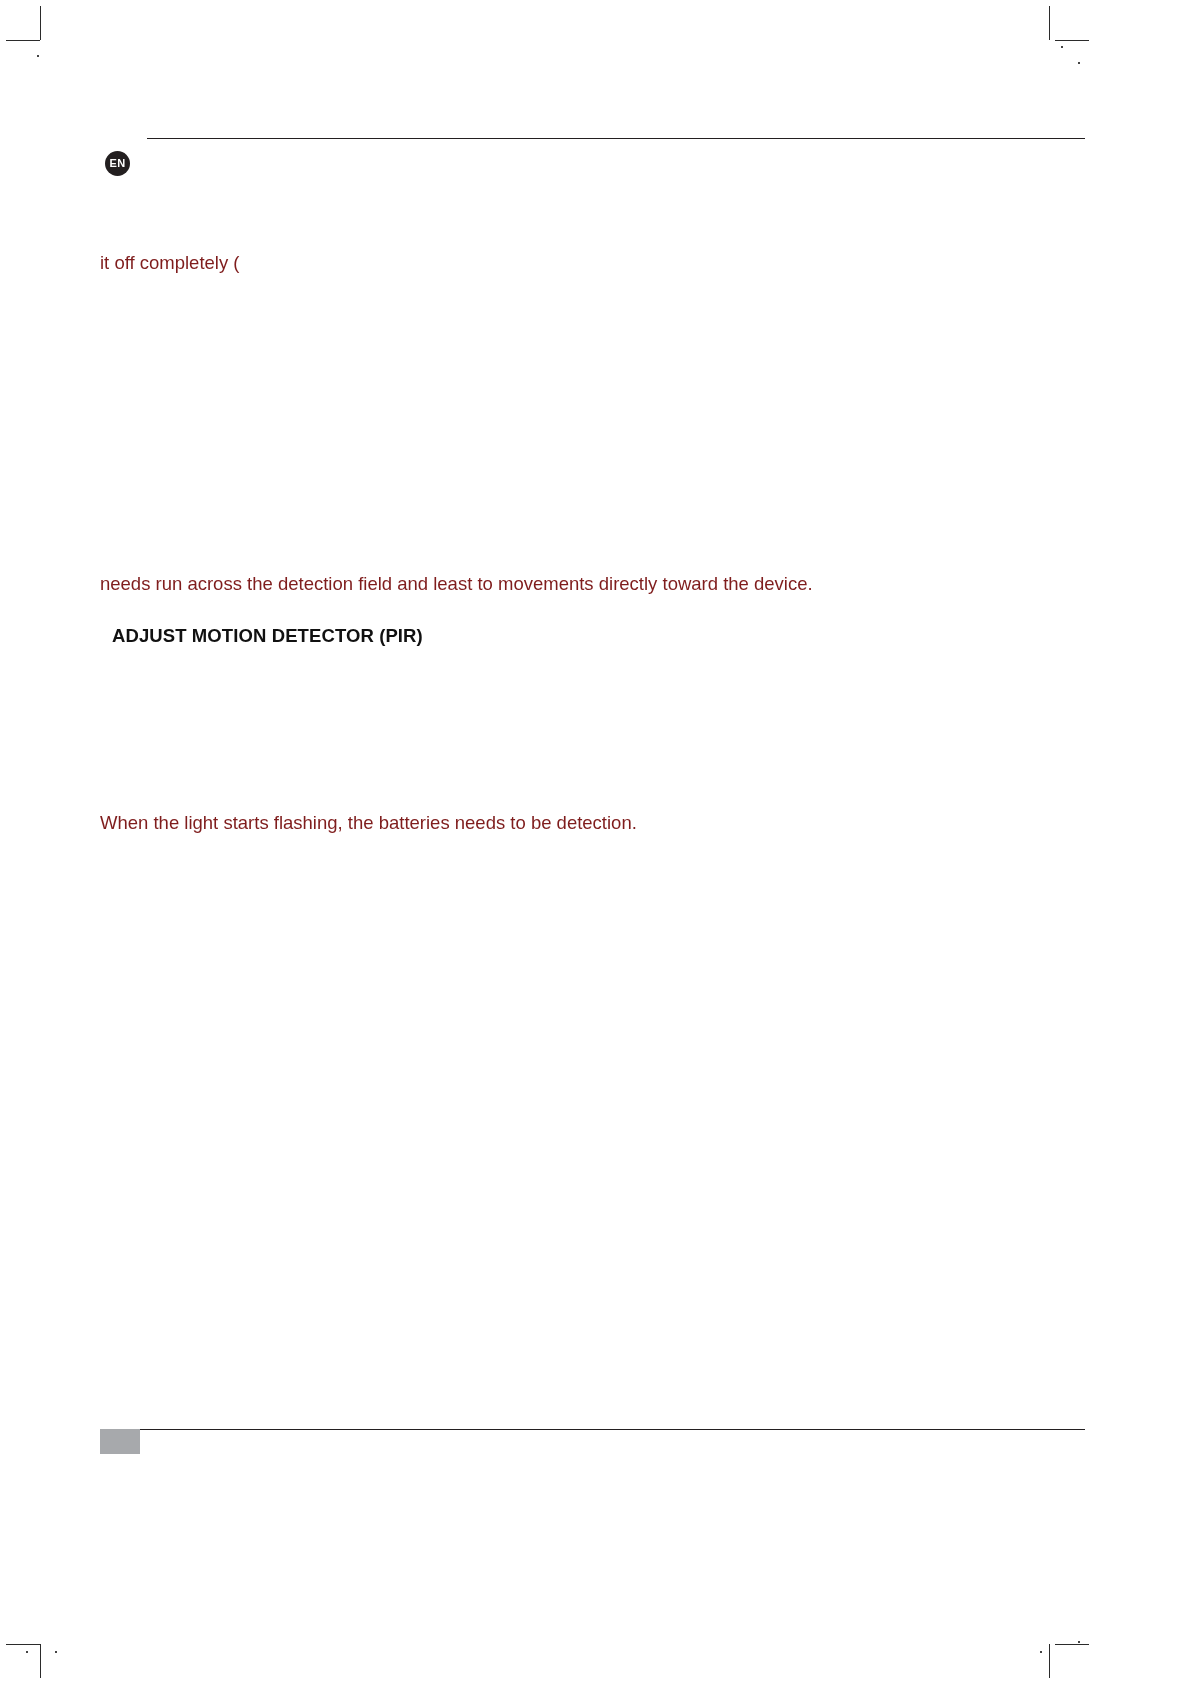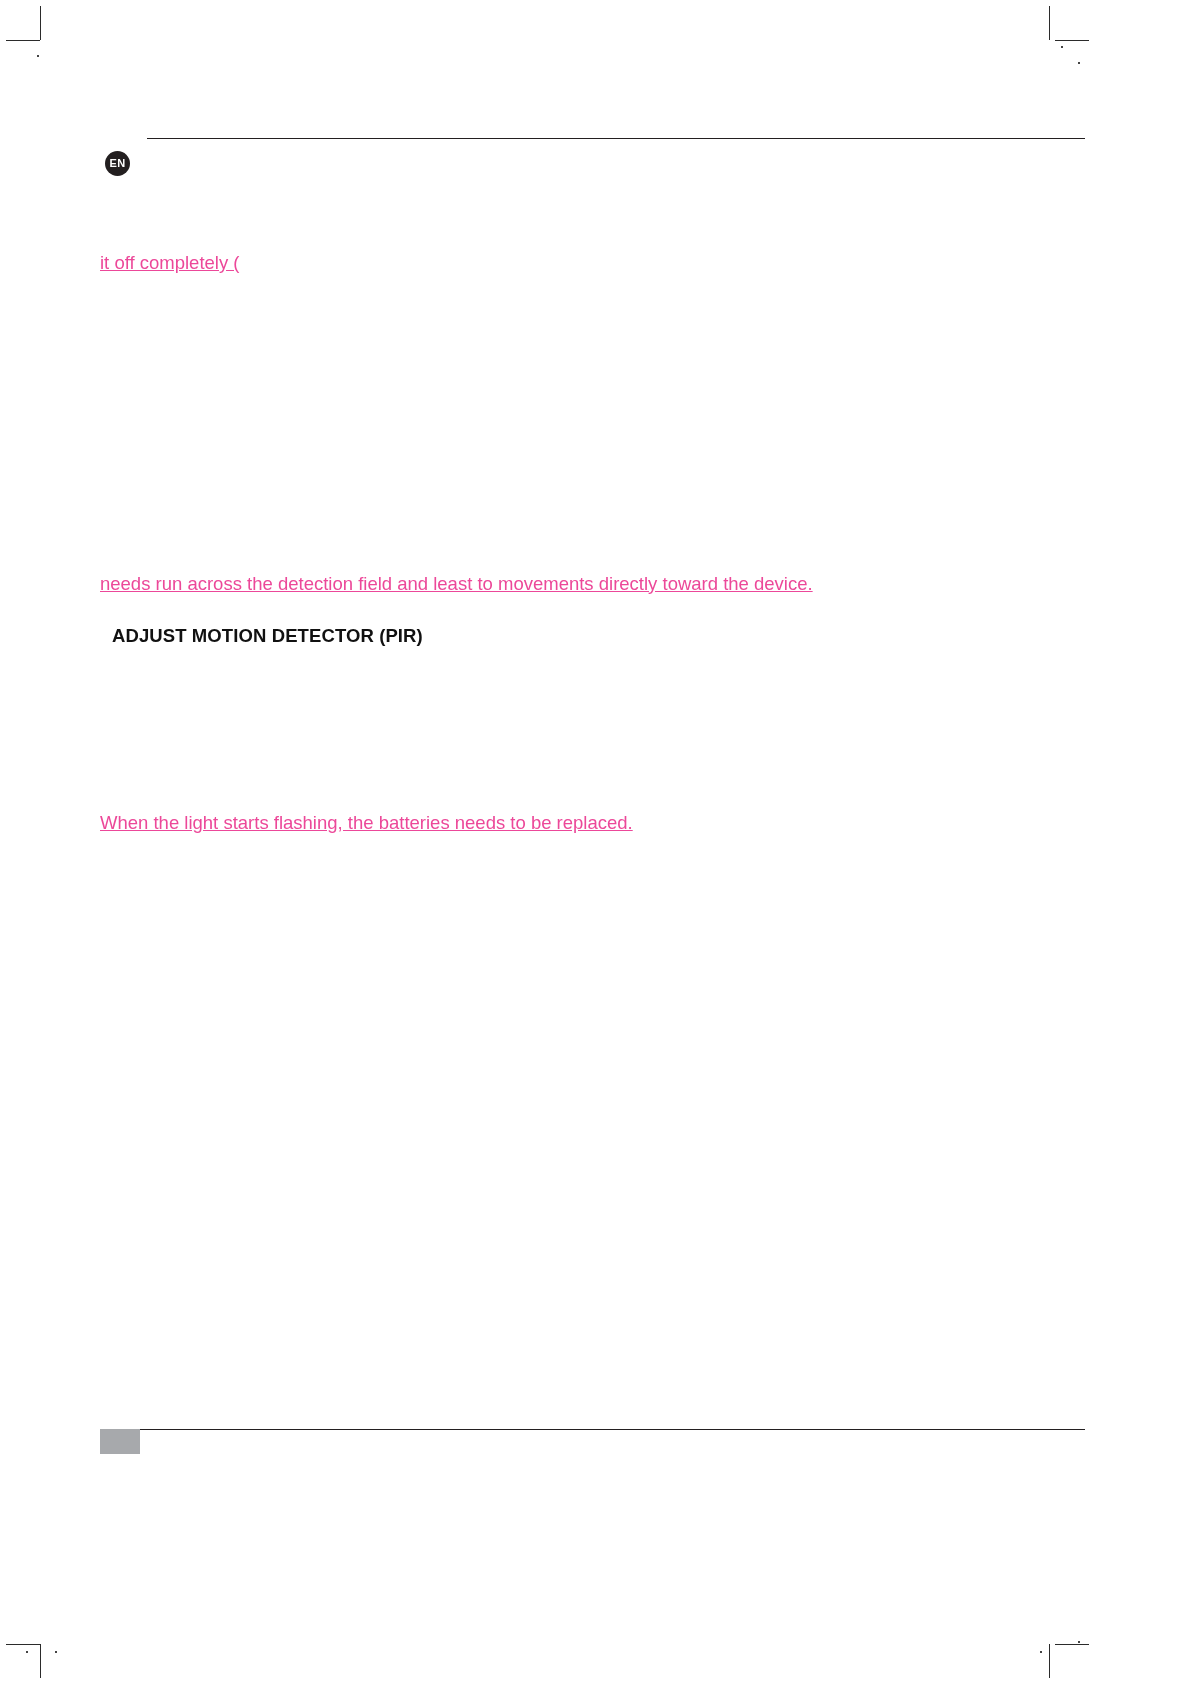--- a/index.html
+++ b/index.html
@@ -72,23 +72,22 @@
   .content {
     position: absolute;
     left: 100px;
     top: 0;
     width: 910px;
   }
   .para {
     position: absolute;
     font-size: 18.5px;
     line-height: 26px;
-    color: #ec4899;
+    color: #7f1d1d;
     white-space: nowrap;
-    text-decoration: underline;
   }
   .para.p1 { top: 250px; }
   .para.p2 { top: 571px; }
   .para.p3 { top: 810px; }
   .heading {
     position: absolute;
     top: 623px;
     font-size: 18.5px;
     line-height: 26px;
     font-weight: bold;
@@ -145,19 +144,19 @@
     <div class="header-rule"></div>
   </div>
 
   <div class="content">
     <div class="para p1">it off completely (</div>
 
     <div class="para p2">needs run across the detection field and least to movements directly toward the device.</div>
 
     <div class="heading">ADJUST MOTION DETECTOR (PIR)</div>
 
-    <div class="para p3">When the light starts flashing, the batteries needs to be replaced.</div>
+    <div class="para p3">When the light starts flashing, the batteries needs to be detection.</div>
   </div>
 
   <div class="footer-rule"></div>
   <div class="footer-block"></div>
 
 </div>
 
 </body></html>

